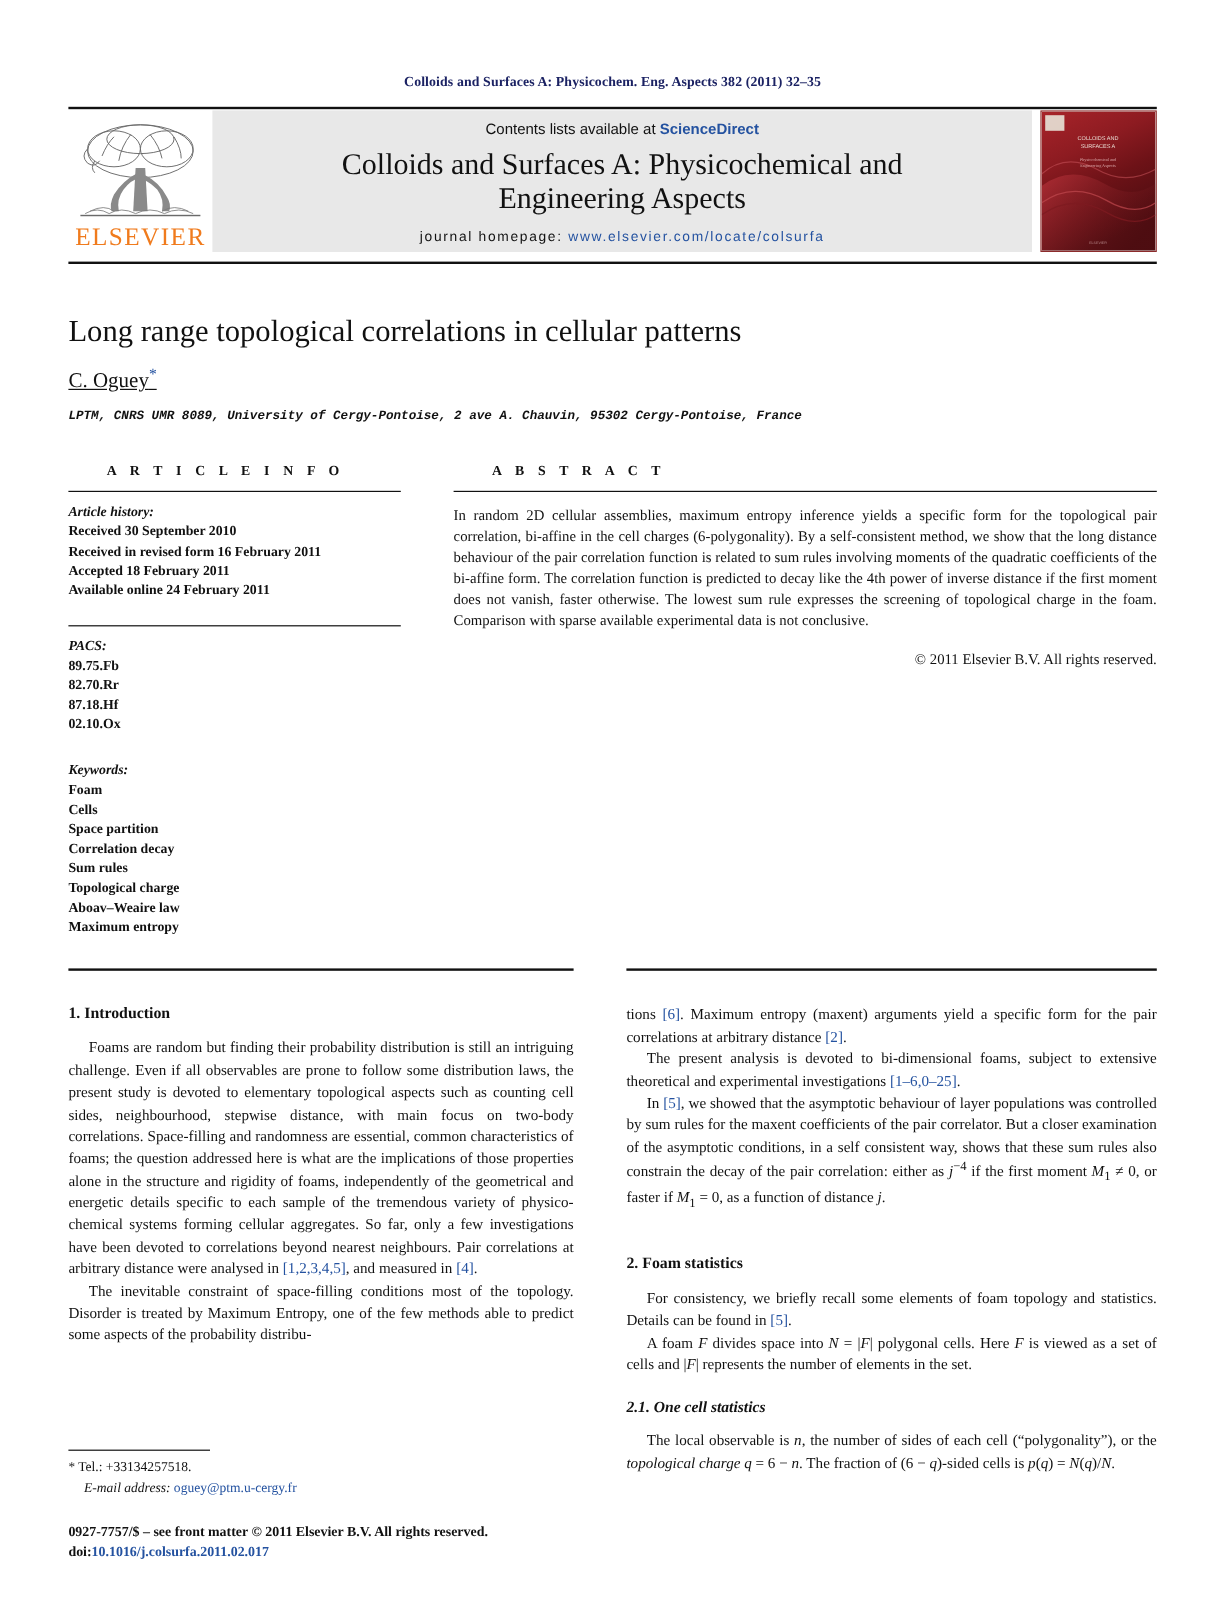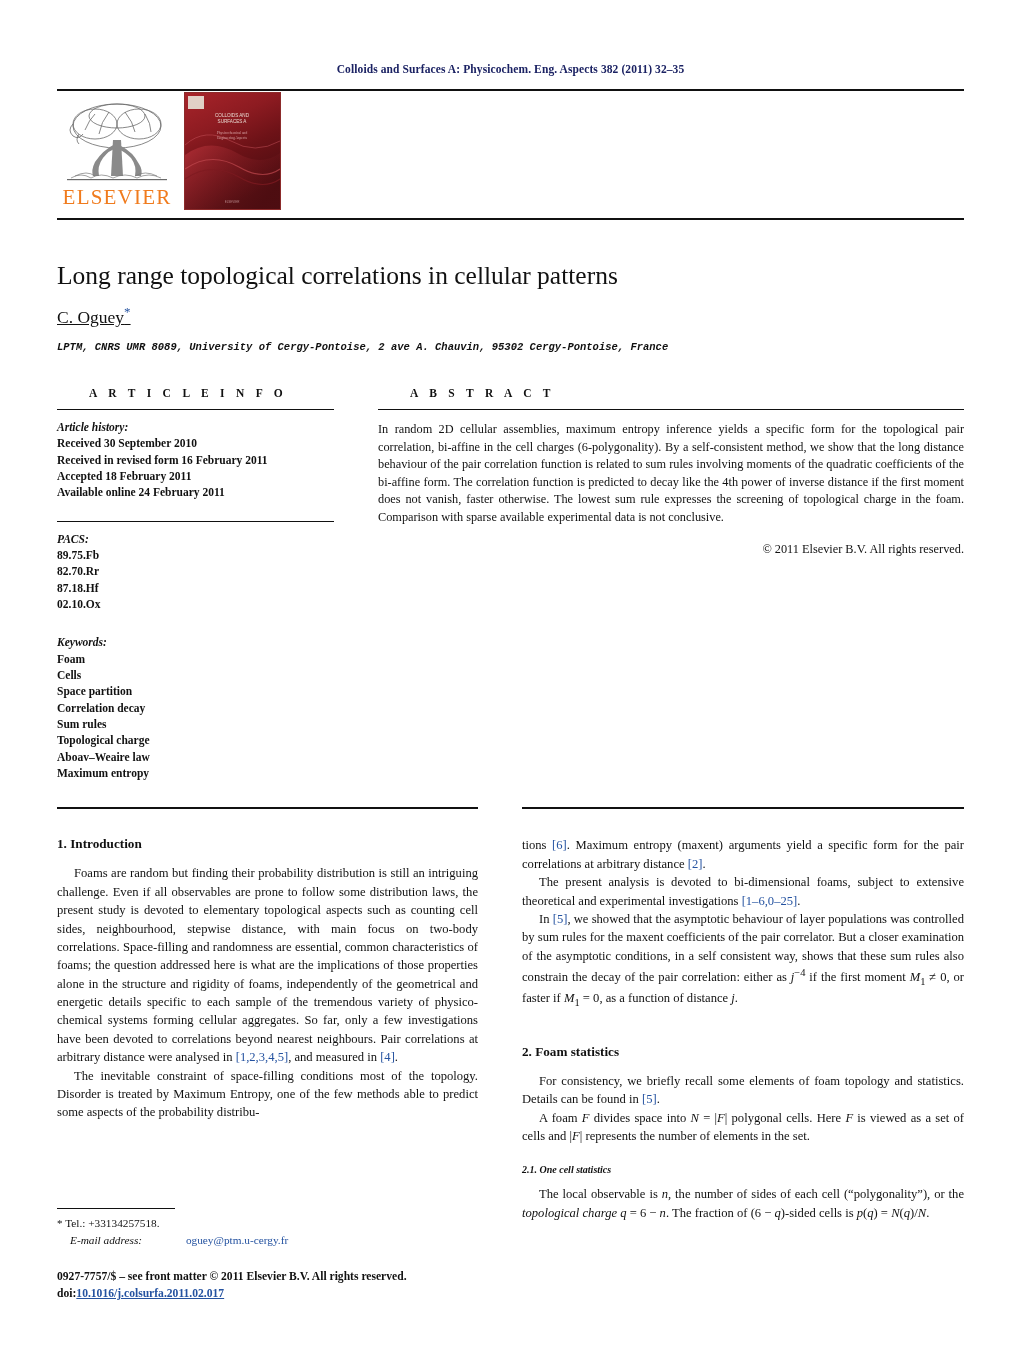--- a/index.html
+++ b/index.html
@@ -217,21 +217,21 @@
 
   h2.section-head {
     font-family: "Liberation Serif", serif;
     font-size: 13.2px;
     font-weight: bold;
     margin: 0 0 12px 0;
     color: #111;
   }
   h3.subsection-head {
     font-family: "Liberation Serif", serif;
-    font-size: 10px;
+    font-size: 13px;
     font-weight: bold;
     font-style: italic;
     margin: 19px 0 10px 0;
     color: #111;
   }
   p.para {
     font-family: "Liberation Serif", serif;
     font-size: 12.6px;
     line-height: 1.46;
     text-align: justify;
@@ -258,31 +258,31 @@
   .fn-body {
     font-family: "Liberation Serif", serif;
     font-size: 11.3px;
     line-height: 1.45;
     margin-top: 6px;
     color: #111;
   }
   .fn-body .star { font-size: 11px; }
   .fn-indent { padding-left: 13px; display: block; }
   .fn-email-label { font-style: italic; }
-  .fn-link { color: #2452a0; margin-left: 41px; }
+  .fn-link { color: #2452a0; }
 
   .imprint {
     font-family: "Liberation Serif", serif;
     font-size: 11.6px;
     font-weight: bold;
     line-height: 1.45;
     margin-top: 21px;
     color: #111;
   }
-  .imprint .doi-link { color: #2452a0; font-weight: bold; text-decoration: underline; }
+  .imprint .doi-link { color: #2452a0; font-weight: bold; }
 </style>
 </head>
 <body>
 
 <div class="page">
 
   <div class="running-head">Colloids and Surfaces A: Physicochem. Eng. Aspects 382 (2011) 32–35</div>
 
   <div class="masthead-rule-top"></div>
 
@@ -306,20 +306,29 @@
         </g>
         <g fill="none" stroke="#7a7a7a" stroke-width="0.7">
           <path d="M10 76 Q22 70 30 76 M70 76 Q80 70 92 76"></path>
           <path d="M6 78 Q16 72 26 78 Q36 72 48 78 Q60 72 72 78 Q84 72 96 78"></path>
         </g>
         <rect x="2" y="79" width="100" height="1.2" fill="#6a6a6a"></rect>
       </svg>
       <div class="elsevier-word">ELSEVIER</div>
     </div>
 
+    <div class="journal-band">
+      <div class="contents-line">
+        <span>Contents lists available at </span><span class="sd">ScienceDirect</span>
+      </div>
+      <div class="journal-title">Colloids and Surfaces A: Physicochemical and Engineering Aspects</div>
+      <div class="homepage-line">
+        <span>journal homepage: </span><span class="url">www.elsevier.com/locate/colsurfa</span>
+      </div>
+    </div>
 
     <div class="cover-thumb">
       <svg width="95" height="116" viewBox="0 0 95 116">
         <defs>
           <linearGradient id="cg" x1="0" y1="0" x2="0.4" y2="1">
             <stop offset="0%" stop-color="#a8242a"></stop>
             <stop offset="35%" stop-color="#8d1b21"></stop>
             <stop offset="62%" stop-color="#6d1217"></stop>
             <stop offset="100%" stop-color="#4a0c10"></stop>
           </linearGradient>

